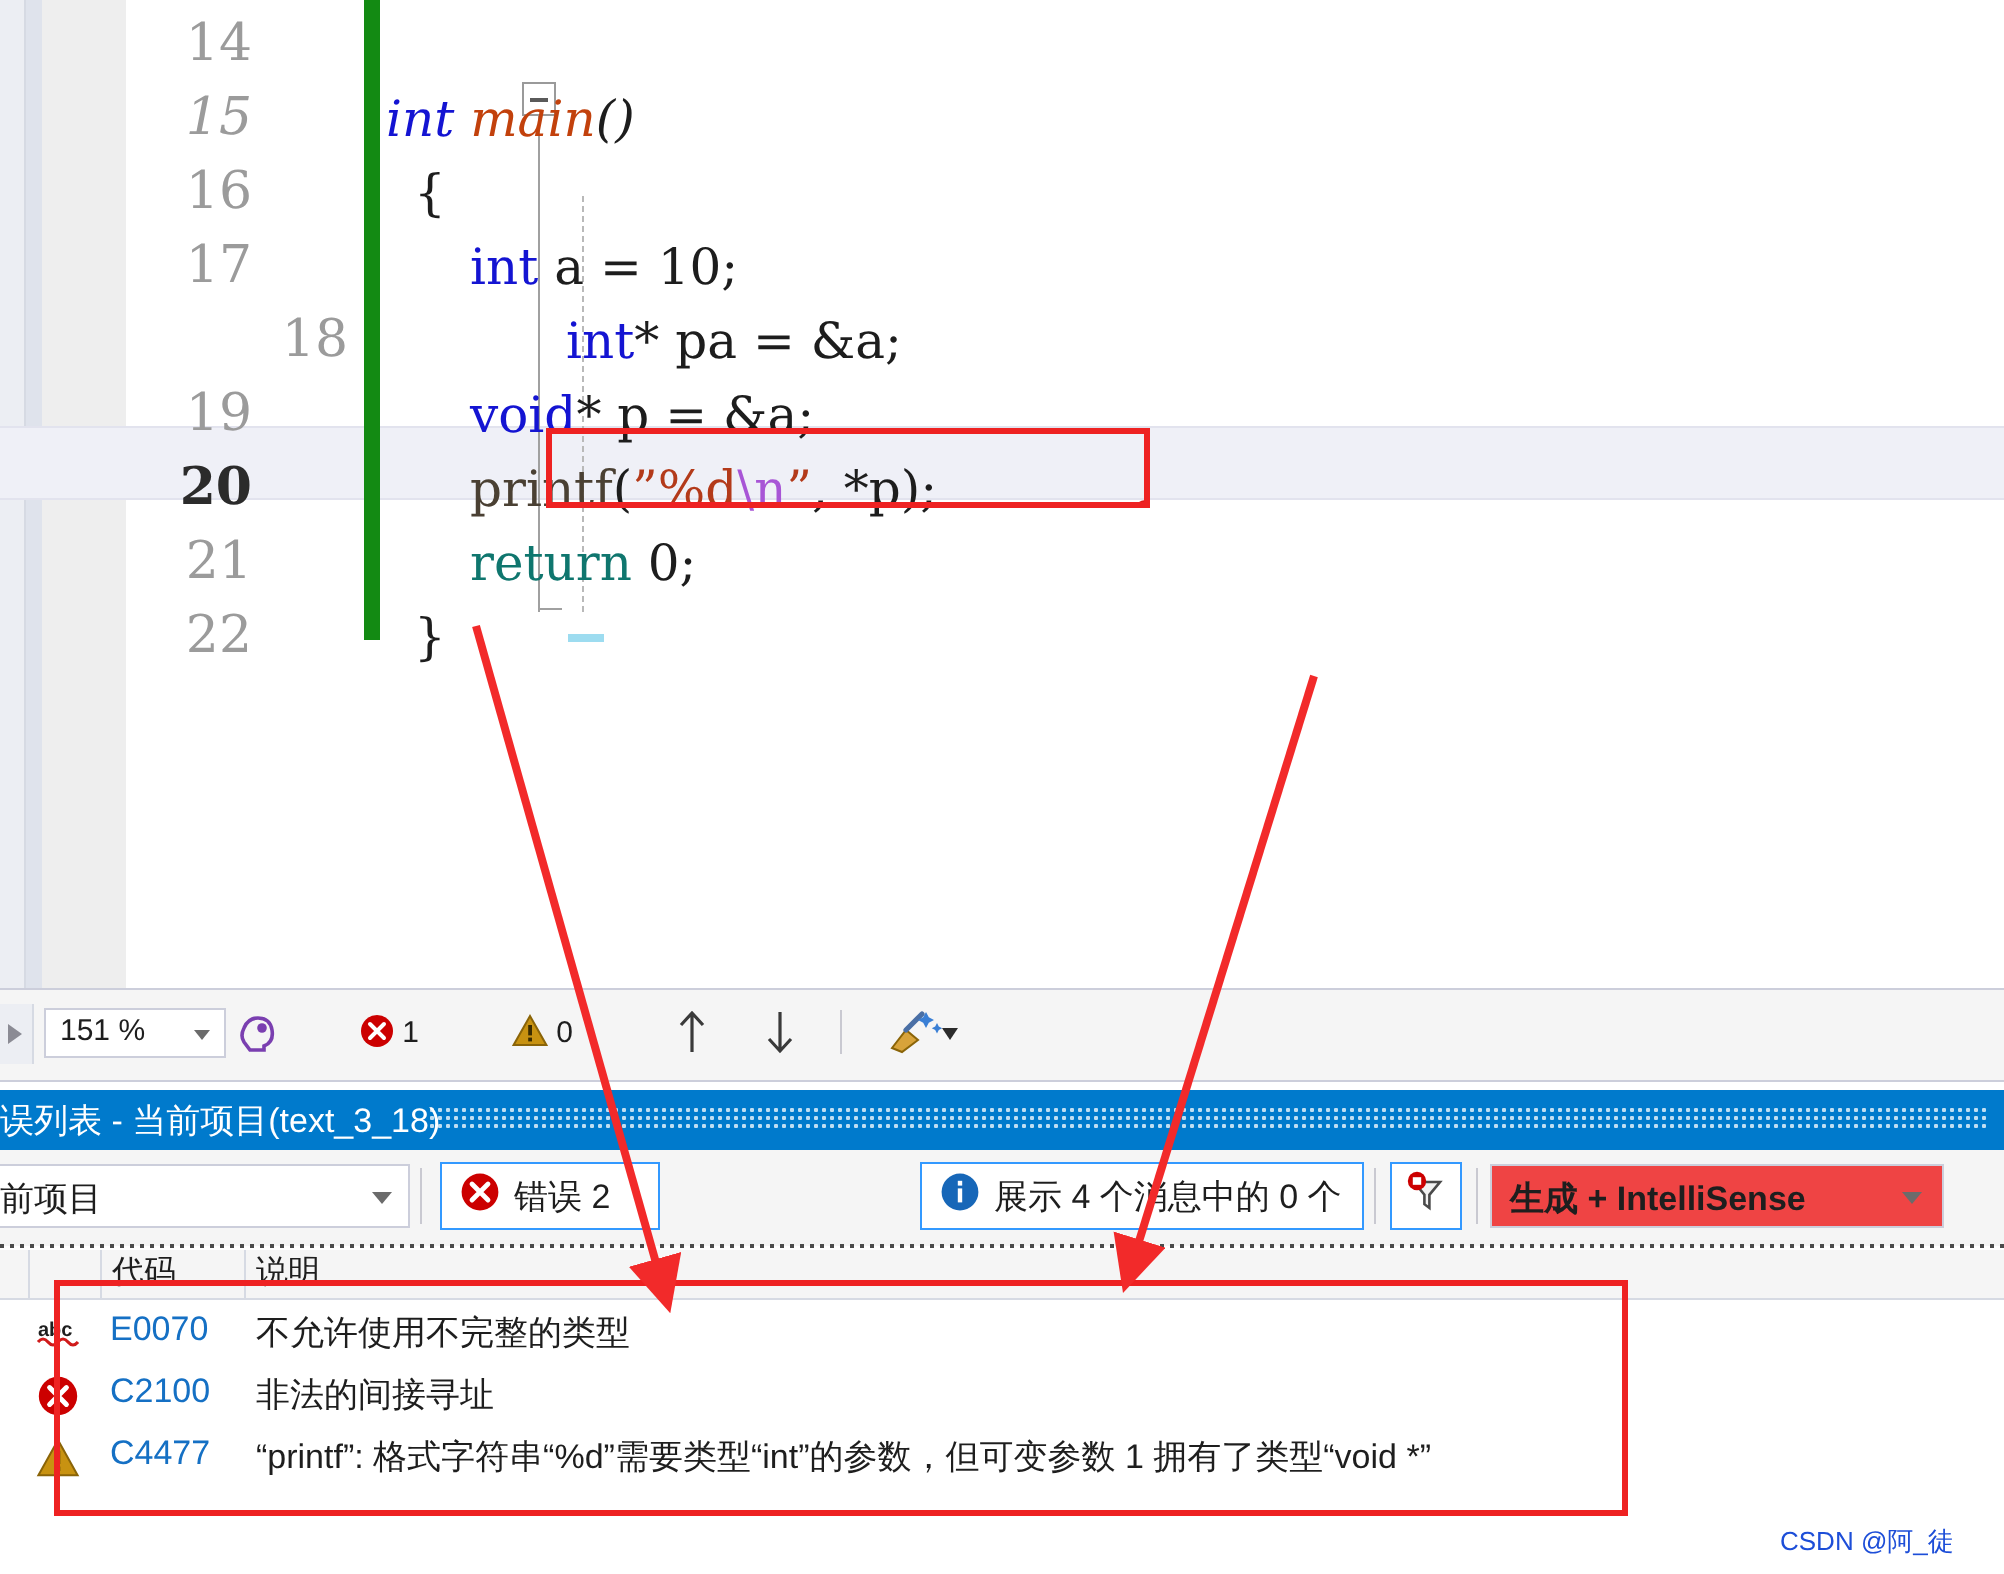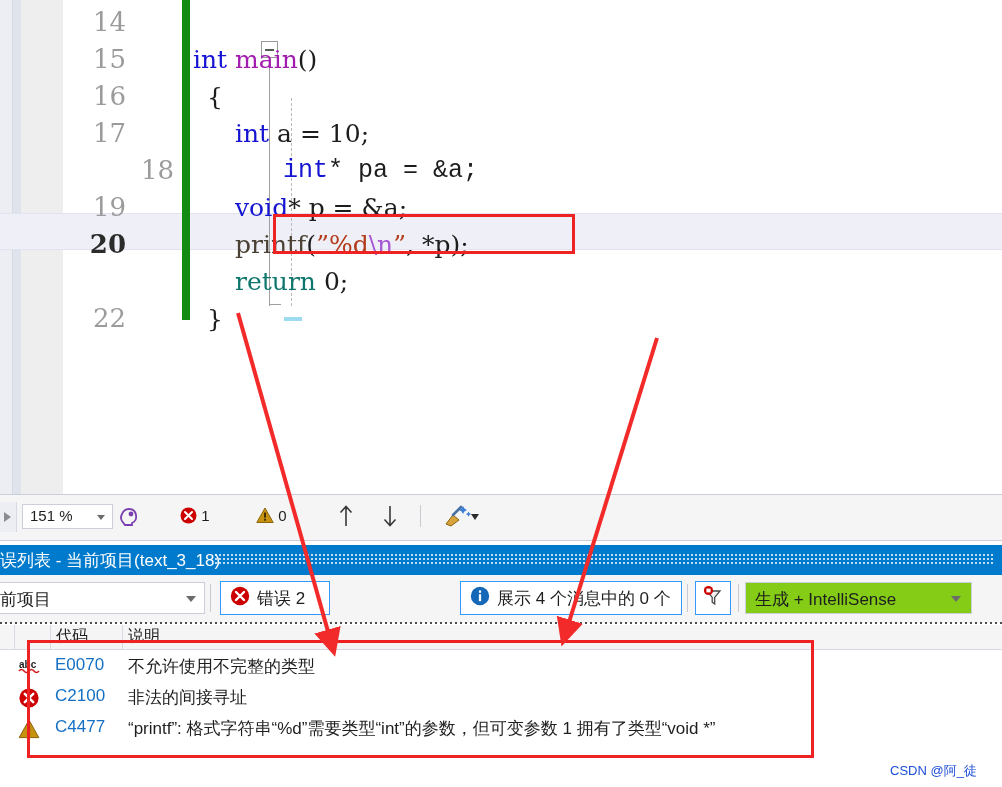--- a/index.html
+++ b/index.html
@@ -78,21 +78,21 @@
   .codetext {
     position: absolute;
     left: 130px;
     font-family: "DejaVu Serif", "Liberation Serif", serif;
     font-size: 25px;
     line-height: 37px;
     color: #1d1d1d;
     white-space: pre;
   }
   .kw  { color: #1414d2; }           
-  .fn  { color: #a21caf; }           
+  .fn  { color: #c2410c; }           
   .ret { color: #0f766e; }           
   .str { color: #b33a1a; }           
   .esc { color: #a855d6; }           
   .pf  { color: #4a4033; }           
   .num { color: #1d1d1d; }
 
   
   .current-line-band {
     position: absolute;
     left: 0; top: 213px;
@@ -299,23 +299,24 @@
   }
   .btn-err  { left: 220px; width: 110px; }
   .btn-warn { left: 340px; width: 110px; }
   .btn-info { left: 460px; width: 222px; }
   .btn-funnel { left: 695px; width: 36px; justify-content: center; padding: 0; }
 
   .build-combo {
     position: absolute;
     left: 745px; top: 582px;
     width: 227px; height: 32px;
-    background: #84cc16;
+    background: #ef4444;
     border: 1px solid #cccedb;
     box-sizing: border-box;
+    font-weight: bold;
   }
   .build-combo .val {
     position: absolute;
     left: 9px; top: 5px;
     font-size: 17px;
     color: #1e1e1e;
     white-space: nowrap;
   }
   .build-combo .caret {
     position: absolute;
@@ -429,27 +430,27 @@
         
       </div>
       <div class="squiggle-red">
         <svg width="17" height="8" viewBox="0 0 17 8">
           <path d="M0 6 Q 4 0, 8 6 T 16 6" fill="none" stroke="#e01b1b" stroke-width="1.8"></path>
         </svg>
       </div>
 
       <div id="lines-host">
           <div class="line" style="top: 4px;"><span class="lineno">14</span></div>
-          <div class="line" style="top: 41px;"><span class="lineno">15</span><span class="codetext" style="left: 130px;"><span class="kw">int </span><span class="fn">main</span><span class="num">()</span></span></div>
+          <div class="line" style="top: 41px; font-style: italic;"><span class="lineno">15</span><span class="codetext" style="left: 130px;"><span class="kw">int </span><span class="fn">main</span><span class="num">()</span></span></div>
           <div class="line" style="top: 78px;"><span class="lineno">16</span><span class="codetext" style="left: 144px;"><span class="num">{</span></span></div>
           <div class="line" style="top: 115px;"><span class="lineno">17</span><span class="codetext" style="left: 172px;"><span class="kw">int</span><span class="num"> a = </span><span class="num">10;</span></span></div>
-          <div class="line" style="top: 152px; margin-left: 48px;"><span class="lineno">18</span><span class="codetext" style="left: 172px; font-family: Liberation Mono, monospace;"><span class="kw">int</span><span class="num">* pa = &amp;a;</span></span></div>
+          <div class="line" style="top: 152px; margin-left: 48px;"><span class="lineno">18</span><span class="codetext" style="left: 172px;"><span class="kw">int</span><span class="num">* pa = &amp;a;</span></span></div>
           <div class="line" style="top: 189px;"><span class="lineno">19</span><span class="codetext" style="left: 172px;"><span class="kw">void</span><span class="num">* p = &amp;a;</span></span></div>
           <div class="line" style="top: 226px;"><span class="lineno current">20</span><span class="codetext" style="left: 172px;"><span class="pf">printf</span><span class="num">(</span><span class="str">”%d</span><span class="esc">\n</span><span class="str">”</span><span class="num">, *p);</span></span></div>
-          <div class="line" style="top: 263px;"><span class="codetext" style="left: 172px;"><span class="ret">return</span><span class="num"> 0;</span></span></div>
+          <div class="line" style="top: 263px;"><span class="lineno">21</span><span class="codetext" style="left: 172px;"><span class="ret">return</span><span class="num"> 0;</span></span></div>
           <div class="line" style="top: 300px;"><span class="lineno">22</span><span class="codetext" style="left: 144px;"><span class="num">}</span></span></div>
         </div>
     </div>
   </div>
 
   <div class="statusbar">
     <div class="sb-arrow"></div>
   </div>
 
   <div class="zoom-combo">

